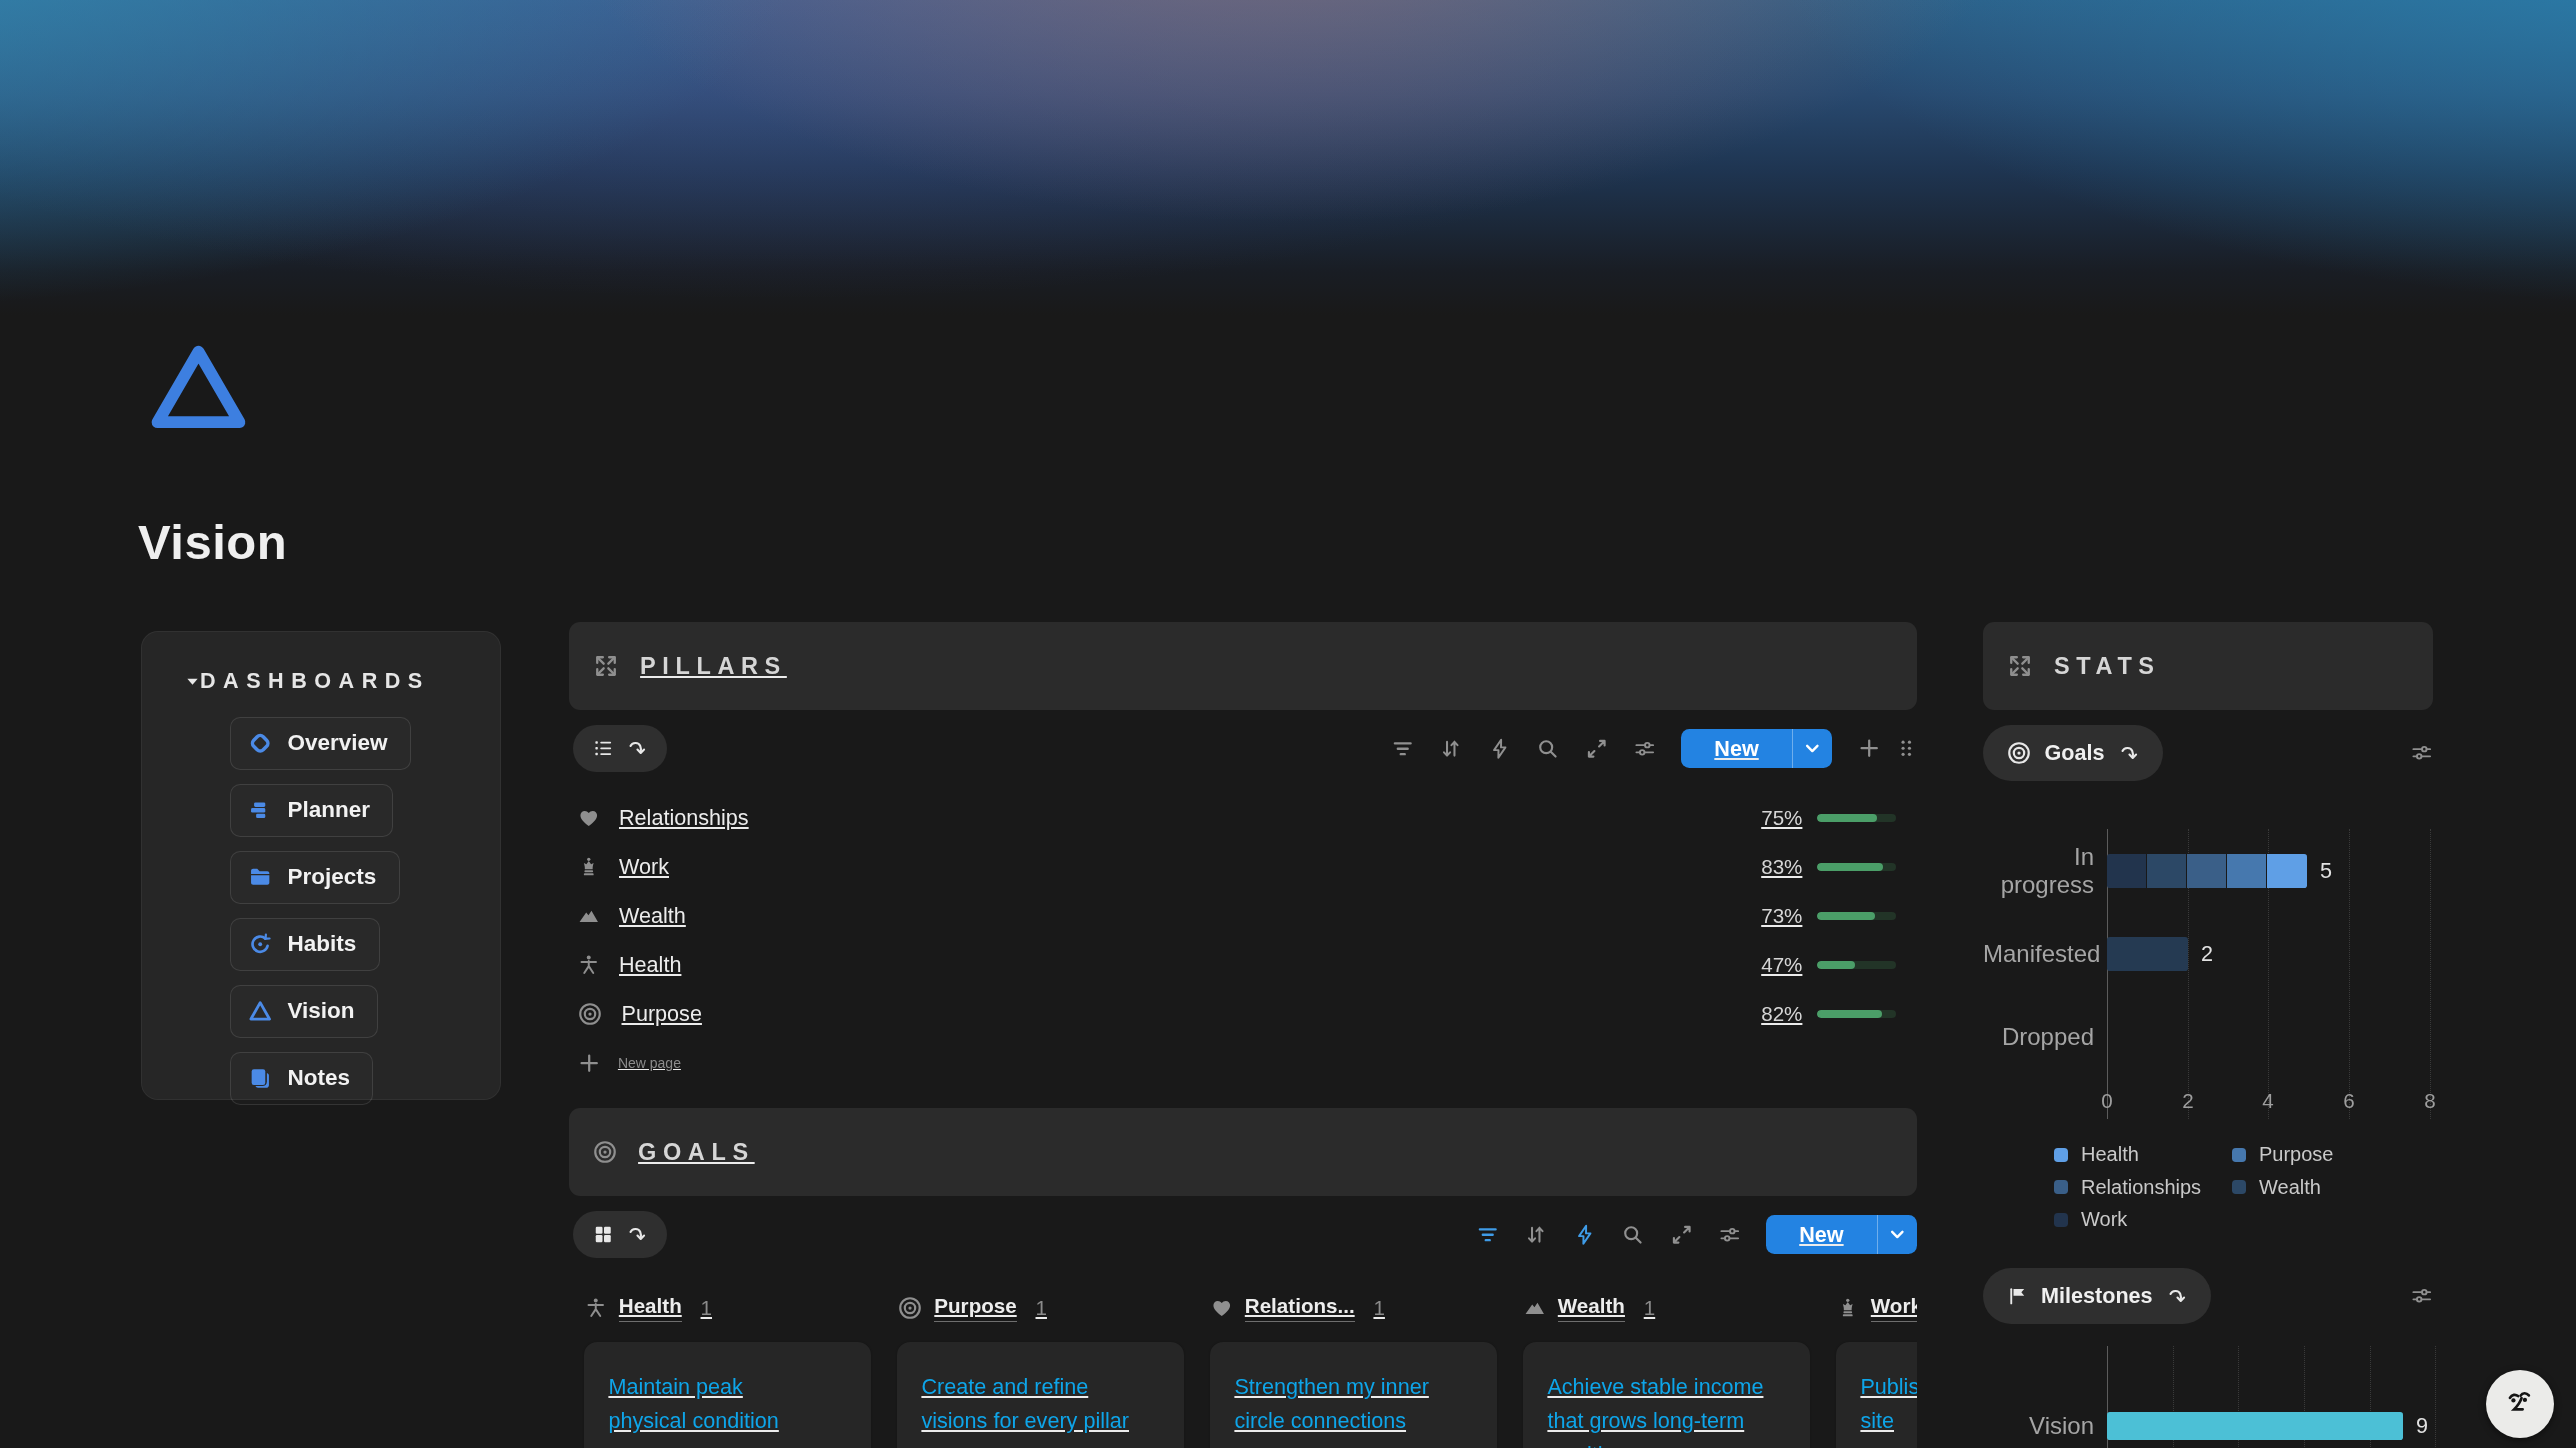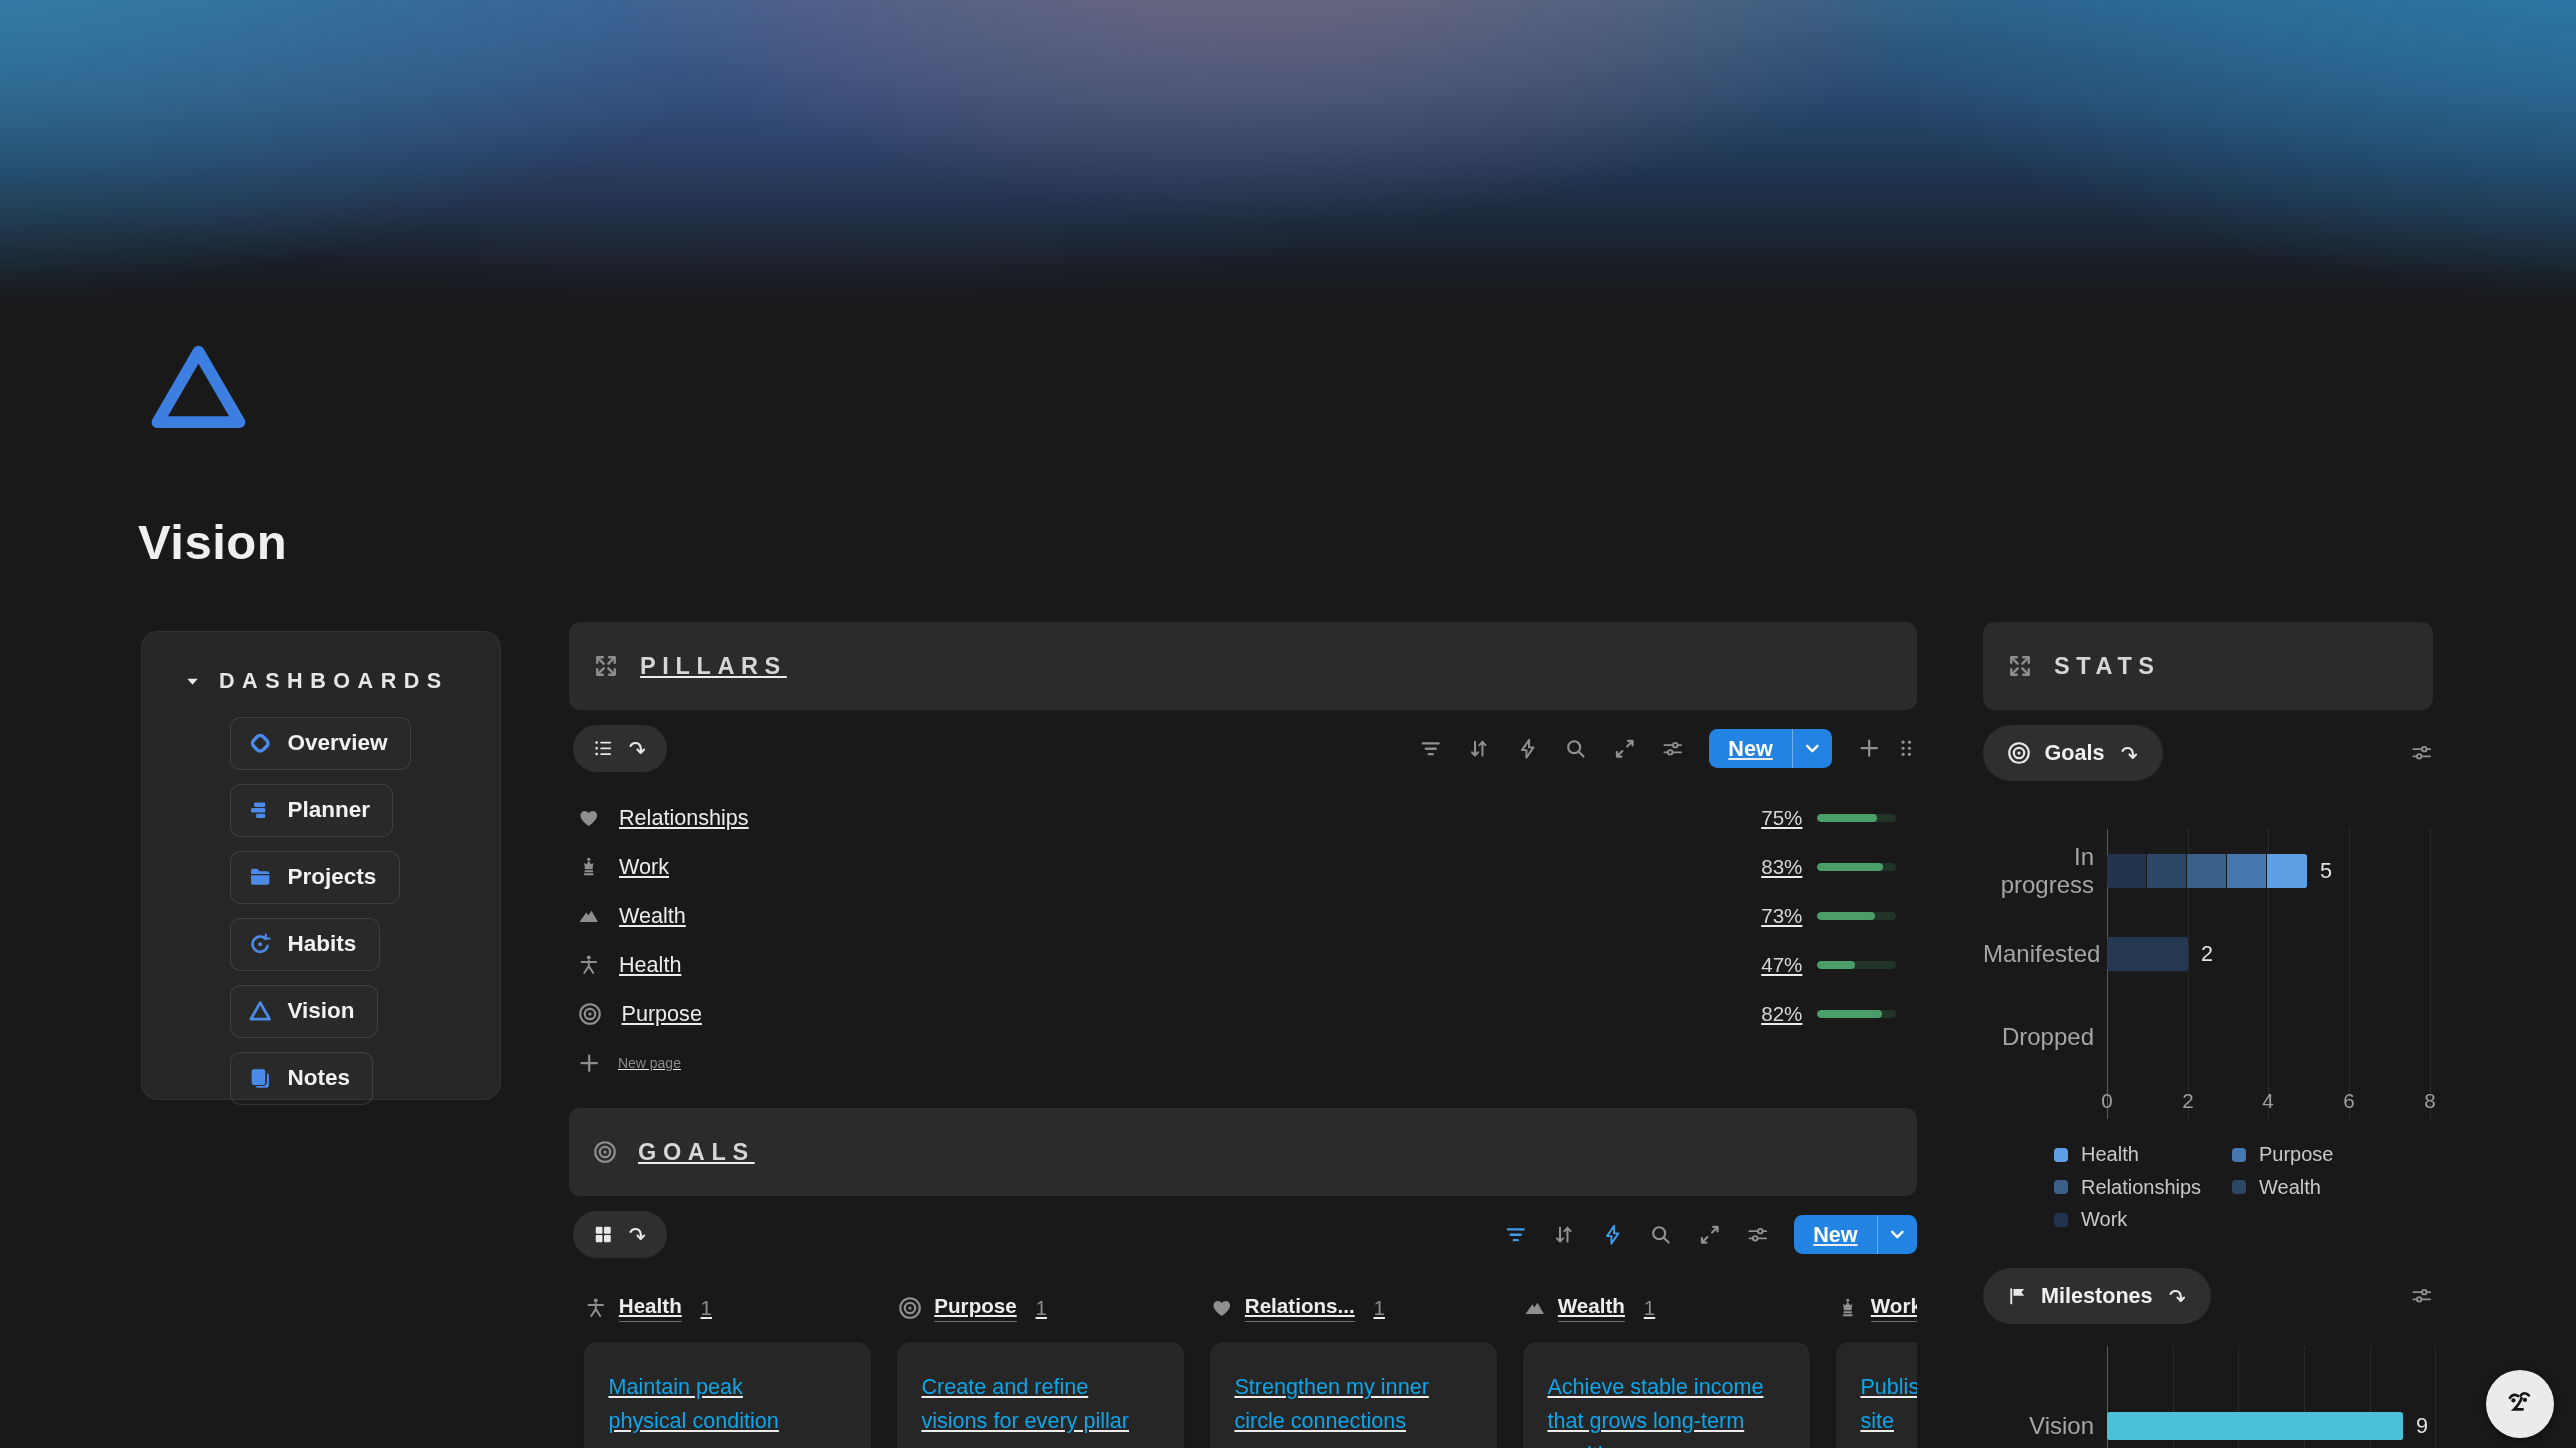--- a/index.html
+++ b/index.html
@@ -20,21 +20,21 @@
   }
   
   .page-logo { position:absolute; left:148px; top:342px; }
   .page-title { position:absolute; left:138px; top:514px; font-size:49px; font-weight:700; color:#efefef; letter-spacing:0.5px; }
   
   .sidebar {
     position:absolute; left:141px; top:631px; width:360px; height:469px;
     background:#262626; border:0.9px solid rgba(255,255,255,.05); border-radius:17px;
     padding:36px 0 0 43px;
   }
-  .dash-head { display:flex; align-items:center; gap:19px; margin-bottom:22.5px; color:#d8d8d8; }
+  .dash-head { display:flex; align-items:center; margin-bottom:22.5px; color:#d8d8d8; }
   .dash-head .lbl { font-size:21.6px; font-weight:600; letter-spacing:7.5px; color:#e6e6e6; }
   .side-items { display:flex; flex-direction:column; align-items:flex-start; gap:14px; margin-left:45px; }
   .side-item {
     display:flex; align-items:center; gap:15px; height:53px; padding:0 22.5px 0 17px;
     border:0.9px solid rgba(255,255,255,.11); border-radius:10.3px; background:rgba(255,255,255,.015);
     cursor:pointer;
   }
   .side-item .label { font-size:22.5px; font-weight:600; color:#f2f2f2; }
   .blue-ic { color:#4b8ae6; display:inline-flex; }
   .gray-ic { color:#8f8f8f; display:inline-flex; }
@@ -54,21 +54,21 @@
     display:flex; align-items:center; gap:11.3px; background:#2f2f2f; border-radius:26px;
     height:47px; padding:0 19px; margin-left:3.8px; cursor:pointer; color:#e8e8e8;
   }
   .tb-spacer { flex:1; }
   .tb-ic { display:inline-flex; color:#909090; margin-left:25px; cursor:pointer; }
   .tb-ic.active { color:#3f9ce8; }
   .new-btn {
     display:flex; align-items:stretch; margin-left:24.4px; border-radius:8.4px; overflow:hidden;
     background:#2383e2; height:39px; cursor:pointer;
   }
-  .new-btn .nb-main { display:flex; align-items:center; padding:0 19px; font-size:21.6px; font-weight:700; color:#fff; }
+  .new-btn .nb-main { display:flex; align-items:center; padding:0 33px; font-size:21.6px; font-weight:700; color:#fff; }
   .new-btn .nb-arrow { display:flex; align-items:center; padding:0 9.4px; border-left:0.9px solid rgba(255,255,255,.35); color:#fff; }
   
   .p-rows { margin-top:20.6px; }
   .p-row { display:flex; align-items:center; height:49px; padding:0 20.6px 0 7.5px; }
   .p-row .p-label { margin-left:19px; font-size:21.6px; color:#ececec; }
   .p-row .sp { flex:1; }
   .p-pct { font-size:20.6px; color:#d6d6d6; margin-right:15px; }
   .pbar { width:79px; height:8.4px; border-radius:4.7px; background:#223427; overflow:hidden; }
   .pbar > div { height:100%; border-radius:4.7px; background:#4b9e68; }
   .newpage-row { display:flex; align-items:center; height:49px; padding-left:7.5px; color:#8b8b8b; gap:17px; cursor:pointer; }

